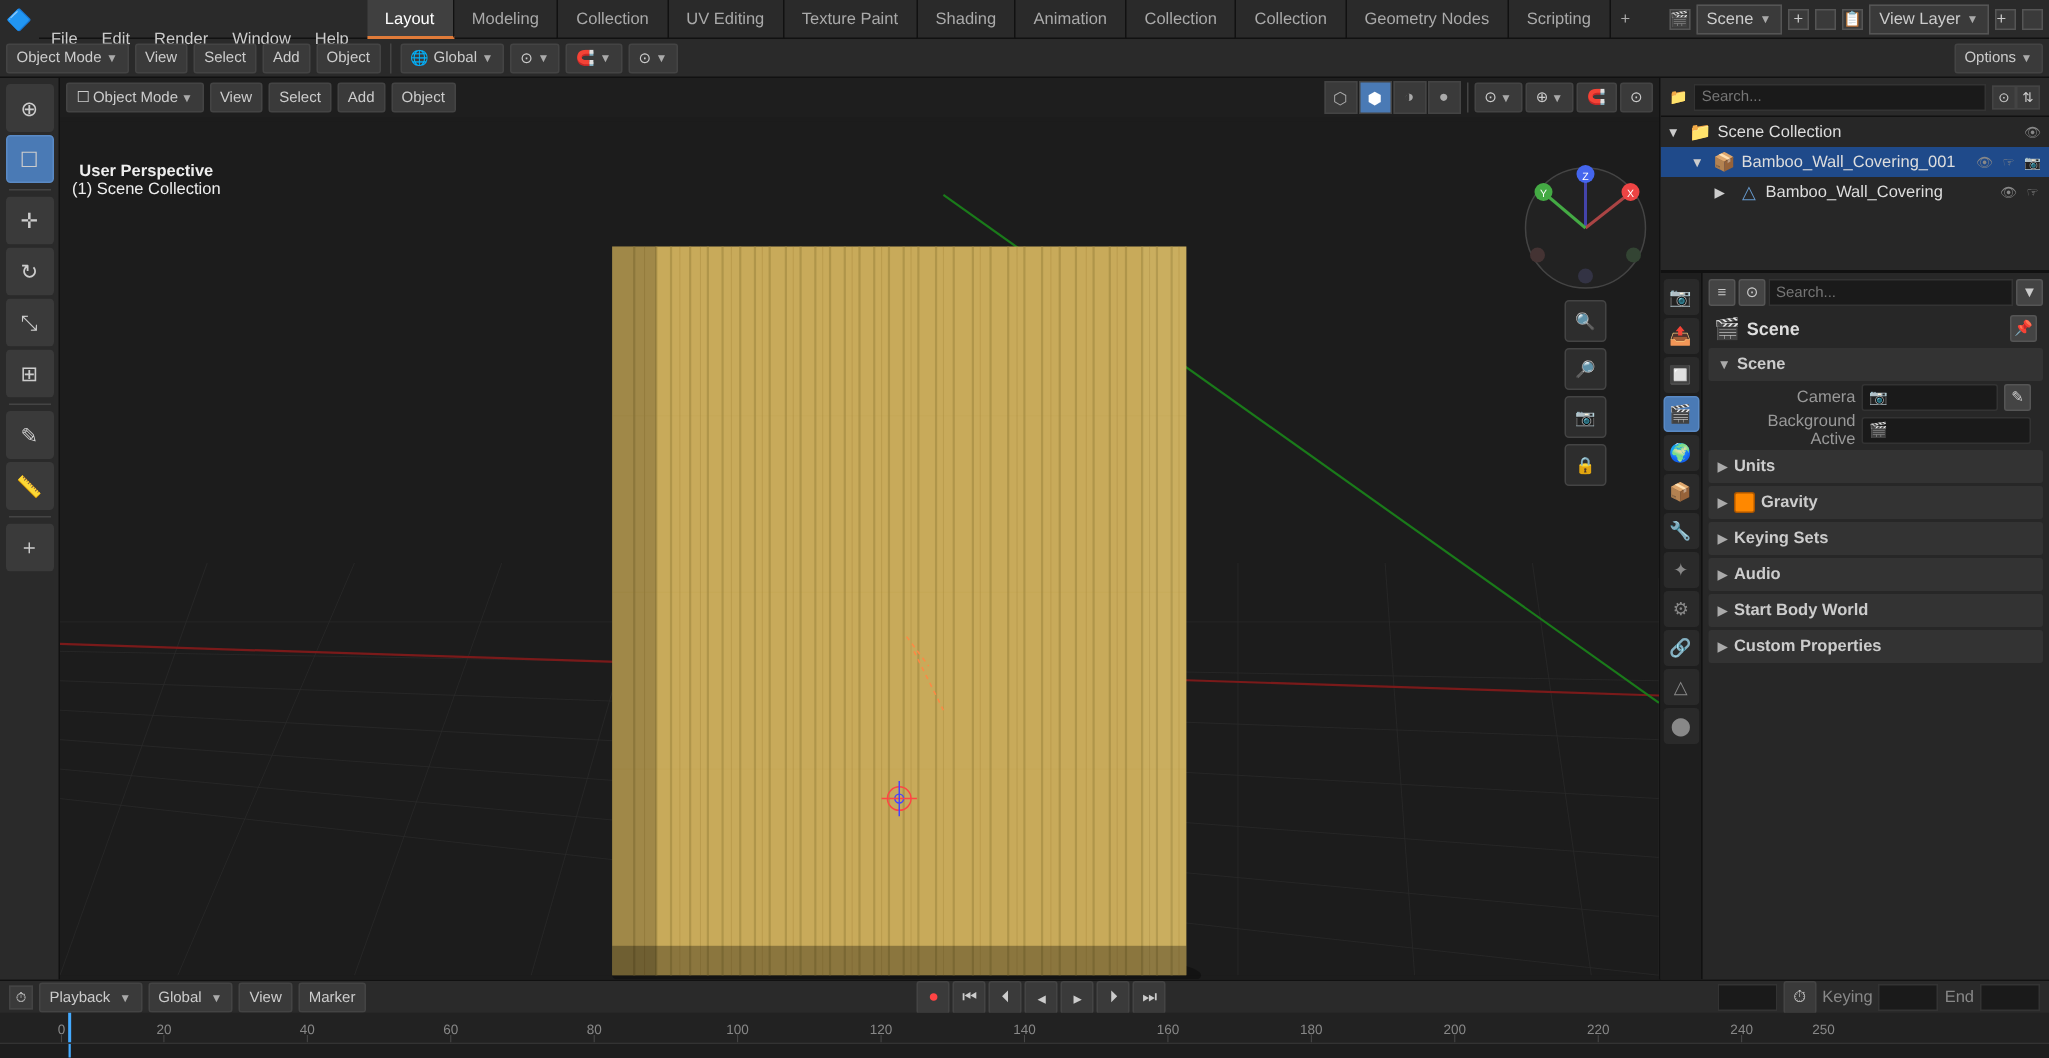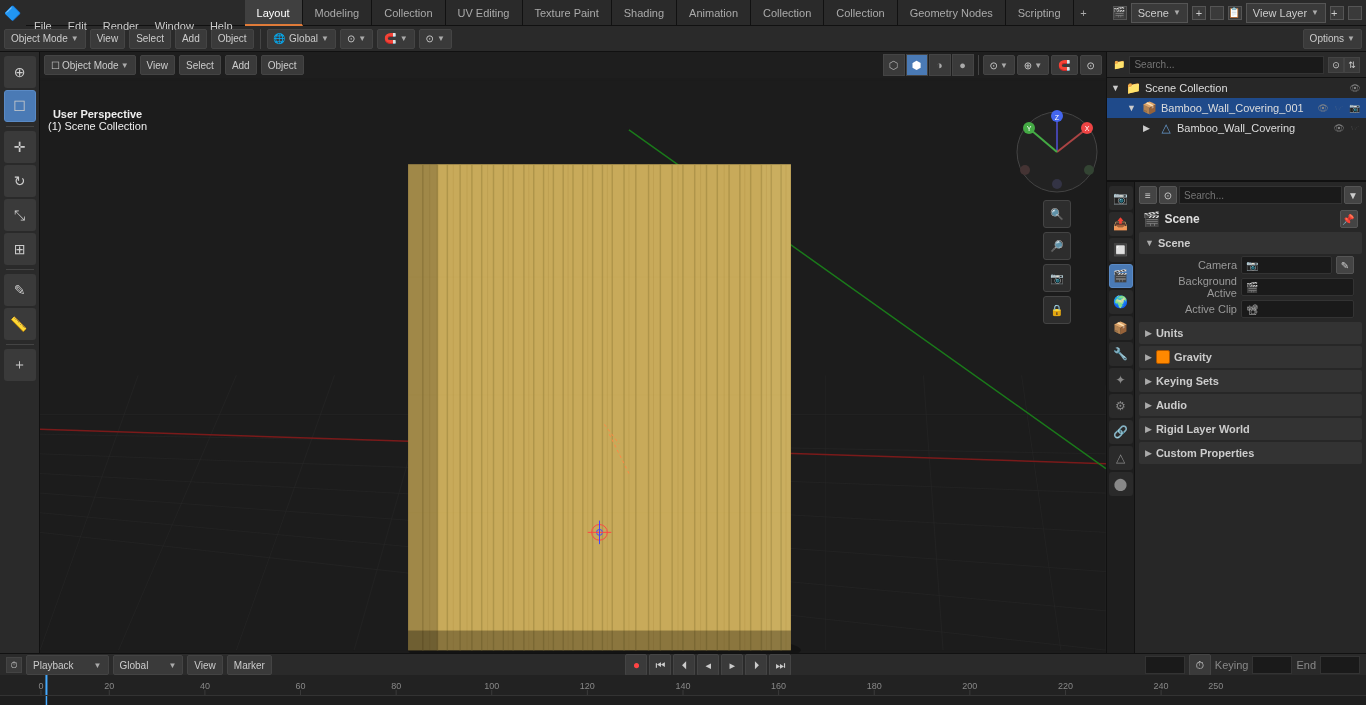--- a/index.html
+++ b/index.html
@@ -452,21 +452,21 @@
       height: 20px;
       padding: 0 6px;
       background: #3a3a3a;
       border: 1px solid #444;
       color: #ccc;
       font-size: 10px;
       display: flex;
       align-items: center;
       cursor: pointer;
       border-radius: 2px;
-      gap: 20px;
+      gap: 6px;
     }
 
     
     .timeline-area {
       height: 52px;
       background: #1a1a1a;
       border-top: 1px solid #111;
       display: flex;
       flex-direction: column;
     }
@@ -930,26 +930,20 @@
             <div class="prop-row-icon">✎</div>
           </div>
 
           <div class="prop-row">
             <span class="prop-row-label">Background Active</span>
             <div class="prop-row-value">
               <span style="font-size:10px;">🎬</span>
             </div>
           </div>
 
-          <div class="prop-row">
-            <span class="prop-row-label">Active Clip</span>
-            <div class="prop-row-value">
-              <span style="font-size:10px;">📽</span>
-            </div>
-          </div>
         </div>
 
         <div class="prop-section">
           <div class="prop-section-header">
             <span class="arrow">▶</span>
             <span class="prop-section-label">Units</span>
           </div>
         </div>
 
         <div class="prop-section">
@@ -970,21 +964,21 @@
         <div class="prop-section">
           <div class="prop-section-header">
             <span class="arrow">▶</span>
             <span class="prop-section-label">Audio</span>
           </div>
         </div>
 
         <div class="prop-section">
           <div class="prop-section-header">
             <span class="arrow">▶</span>
-            <span class="prop-section-label">Rigid Layer World</span>
+            <span class="prop-section-label">Start Body World</span>
           </div>
         </div>
 
         <div class="prop-section">
           <div class="prop-section-header">
             <span class="arrow">▶</span>
             <span class="prop-section-label">Custom Properties</span>
           </div>
         </div>
       </div>

